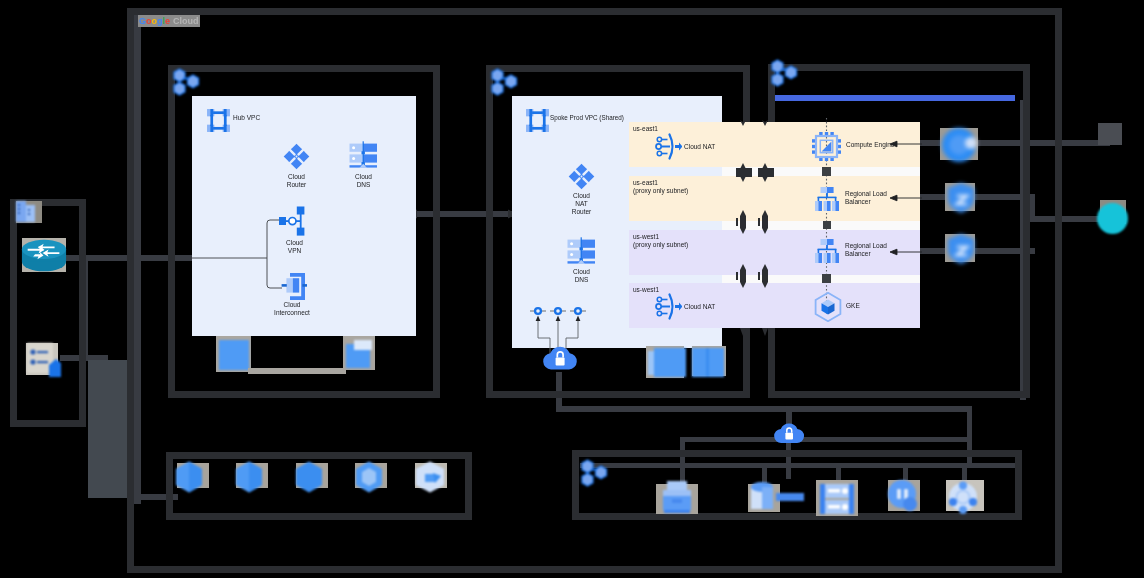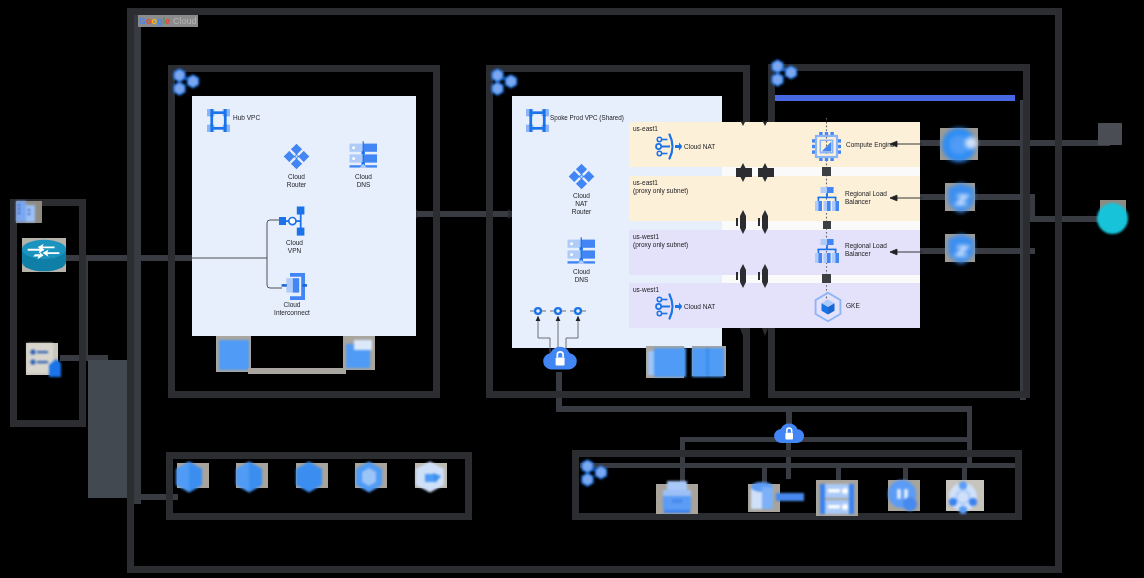--- a/index.html
+++ b/index.html
@@ -609,16 +609,16 @@
     <path d="M24 36 V24 L31 18 L38 24 V36 Z" fill="#1a73e8"></path>
   </svg>
 
   <div class="gl" style="left:138px;top:15px;">
     <b style="color:#4285F4">G</b>
       <b style="color:#EA4335">o</b>
       <b style="color:#FBBC04">o</b>
       <b style="color:#4285F4">g</b>
       <b style="color:#34A853">l</b>
       <b style="color:#EA4335">e</b>
-    <b style="color:#b5b5b5;margin-left:3px;font-weight:normal;">Cloud</b>
+    <b style="color:#b5b5b5;margin-left:3px;font-weight:bold;">Cloud</b>
   </div>
 
 </div>
 
 </body></html>

